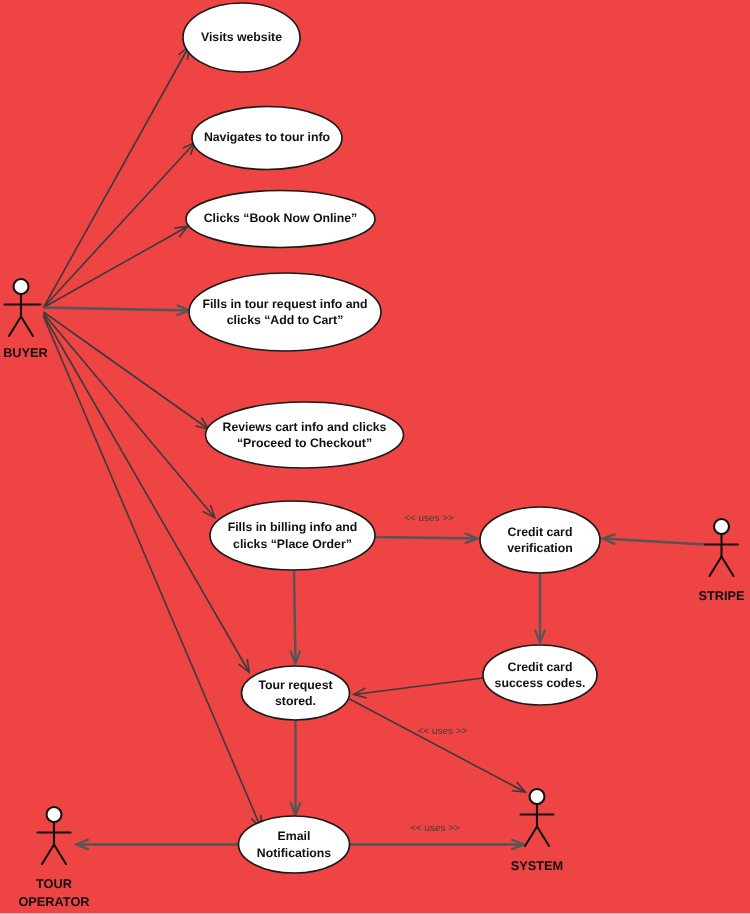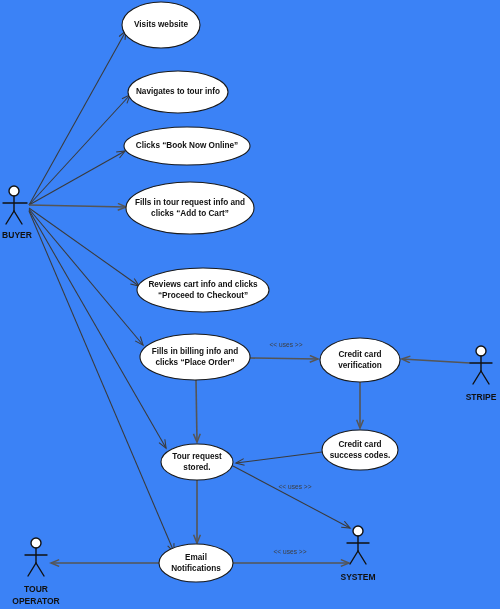--- a/index.html
+++ b/index.html
@@ -7,21 +7,21 @@
     padding: 0;
     background: #ffffff;
   }
   body {
     font-family: "Liberation Sans", sans-serif;
   }
   #diagram-root {
     position: relative;
     width: 500px;
     height: 609px;
-    background: #3b82f6;
+    background: #ef4444;
     overflow: hidden;
   }
   svg#uml-canvas {
     display: block;
     width: 500px;
     height: 609px;
   }
   .ellipse-shape {
     fill: #ffffff;
     stroke: #1a1a1a;

